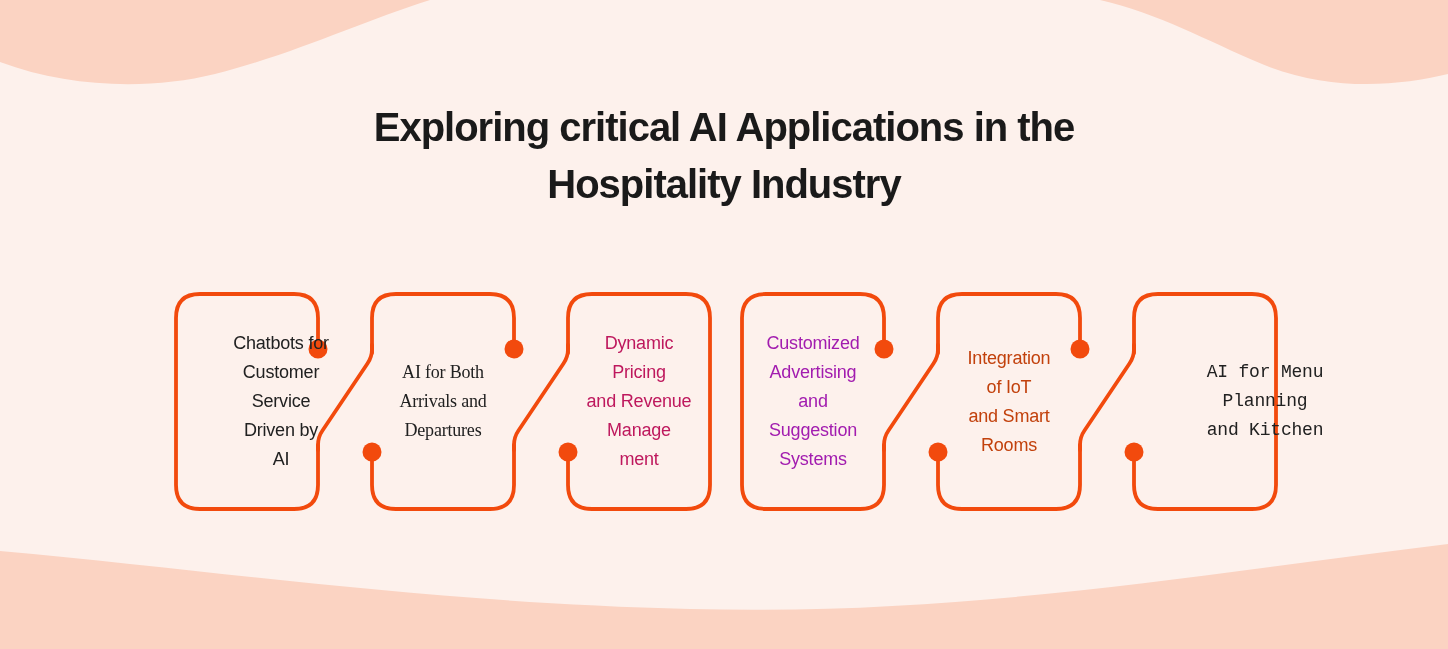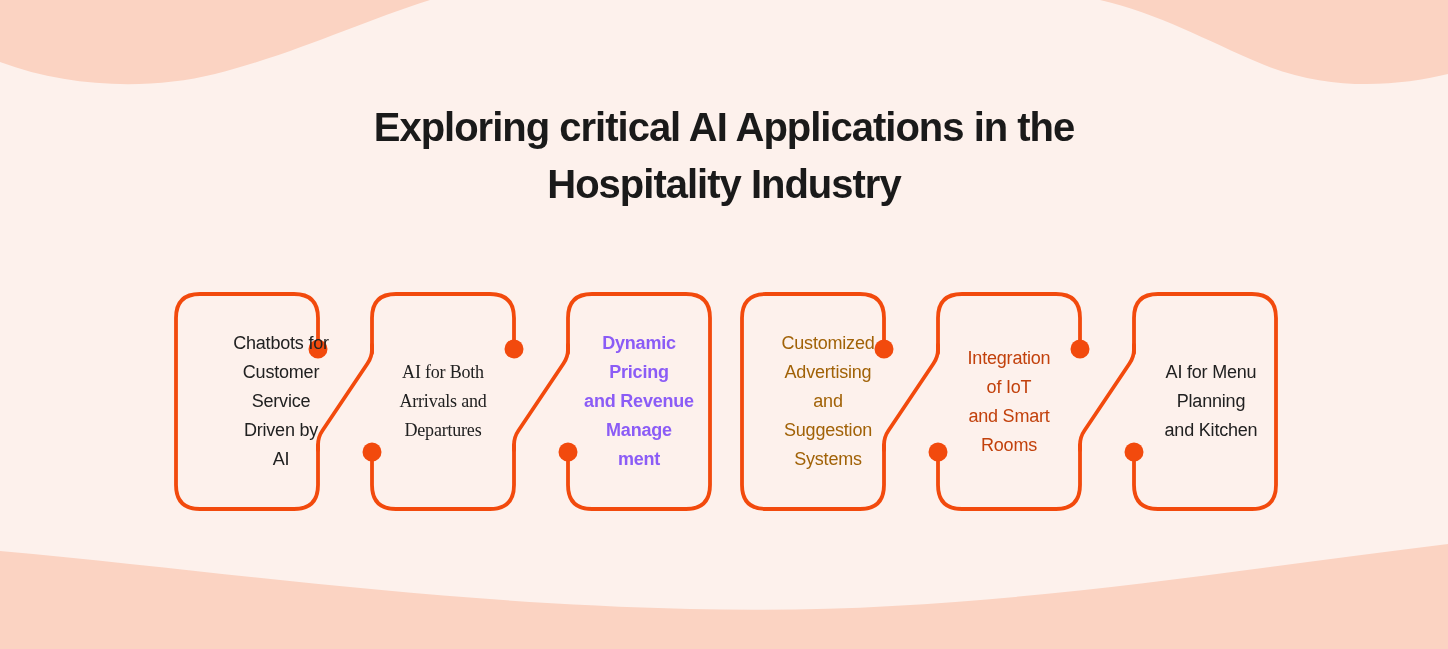--- a/index.html
+++ b/index.html
@@ -39,21 +39,21 @@
     line-height: 29px;
     letter-spacing: -0.2px;
     white-space: pre-line;
     color: #212121;
   }
   .card-label.c1 { left: 176px; width: 142px; margin-left: 34px; }
   .card-label.c2 { left: 372px; width: 142px; font-family: Liberation Serif, serif; }
   .card-label.c3 { left: 568px; width: 142px; }
   .card-label.c4 { left: 742px; width: 142px; }
   .card-label.c5 { left: 938px; width: 142px; }
-  .card-label.c6 { left: 1140px; width: 142px; }
+  .card-label.c6 { left: 1194px; width: 142px; font-family: Liberation Mono, monospace; }
 </style>
 </head>
 <body>
 
 <svg id="scene" viewBox="0 0 1448 649" xmlns="http://www.w3.org/2000/svg">
   <rect x="0" y="0" width="1448" height="649" fill="#FDF1EC"></rect>
 
   <path d="M 0 0 H 430 C 360 22 300 52 215 74 C 150 90 70 88 0 62 Z" fill="#FBD3C2"></path>
   <path d="M 1100 0 H 1448 V 74 C 1398 86 1330 92 1262 64 C 1205 40 1160 14 1100 0 Z" fill="#FBD3C2"></path>
   <path d="M 0 649 V 551 C 230 572 420 602 690 609 C 960 616 1180 577 1448 544 V 649 Z" fill="#FBD3C2"></path>
@@ -99,26 +99,26 @@
 Hospitality Industry</h1>
 
 <div class="card-label c1" style="color: rgb(33, 33, 33);">Chatbots for
 Customer
 Service
 Driven by
 AI</div>
 <div class="card-label c2" style="color: rgb(33, 33, 33);">AI for Both
 Arrivals and
 Departures</div>
-<div class="card-label c3" style="color: #8b5cf6; font-weight: bold;">Dynamic
+<div class="card-label c3" style="color: #be185d;">Dynamic
 Pricing
 and Revenue
 Manage
 ment</div>
-<div class="card-label c4" style="color: #a16207; padding-left: 15px;">Customized
+<div class="card-label c4" style="color: #a21caf;">Customized
 Advertising
 and
 Suggestion
 Systems</div>
 <div class="card-label c5" style="color: #c2410c;">Integration
 of IoT
 and Smart
 Rooms</div>
 <div class="card-label c6" style="color: rgb(33, 33, 33);">AI for Menu
 Planning

